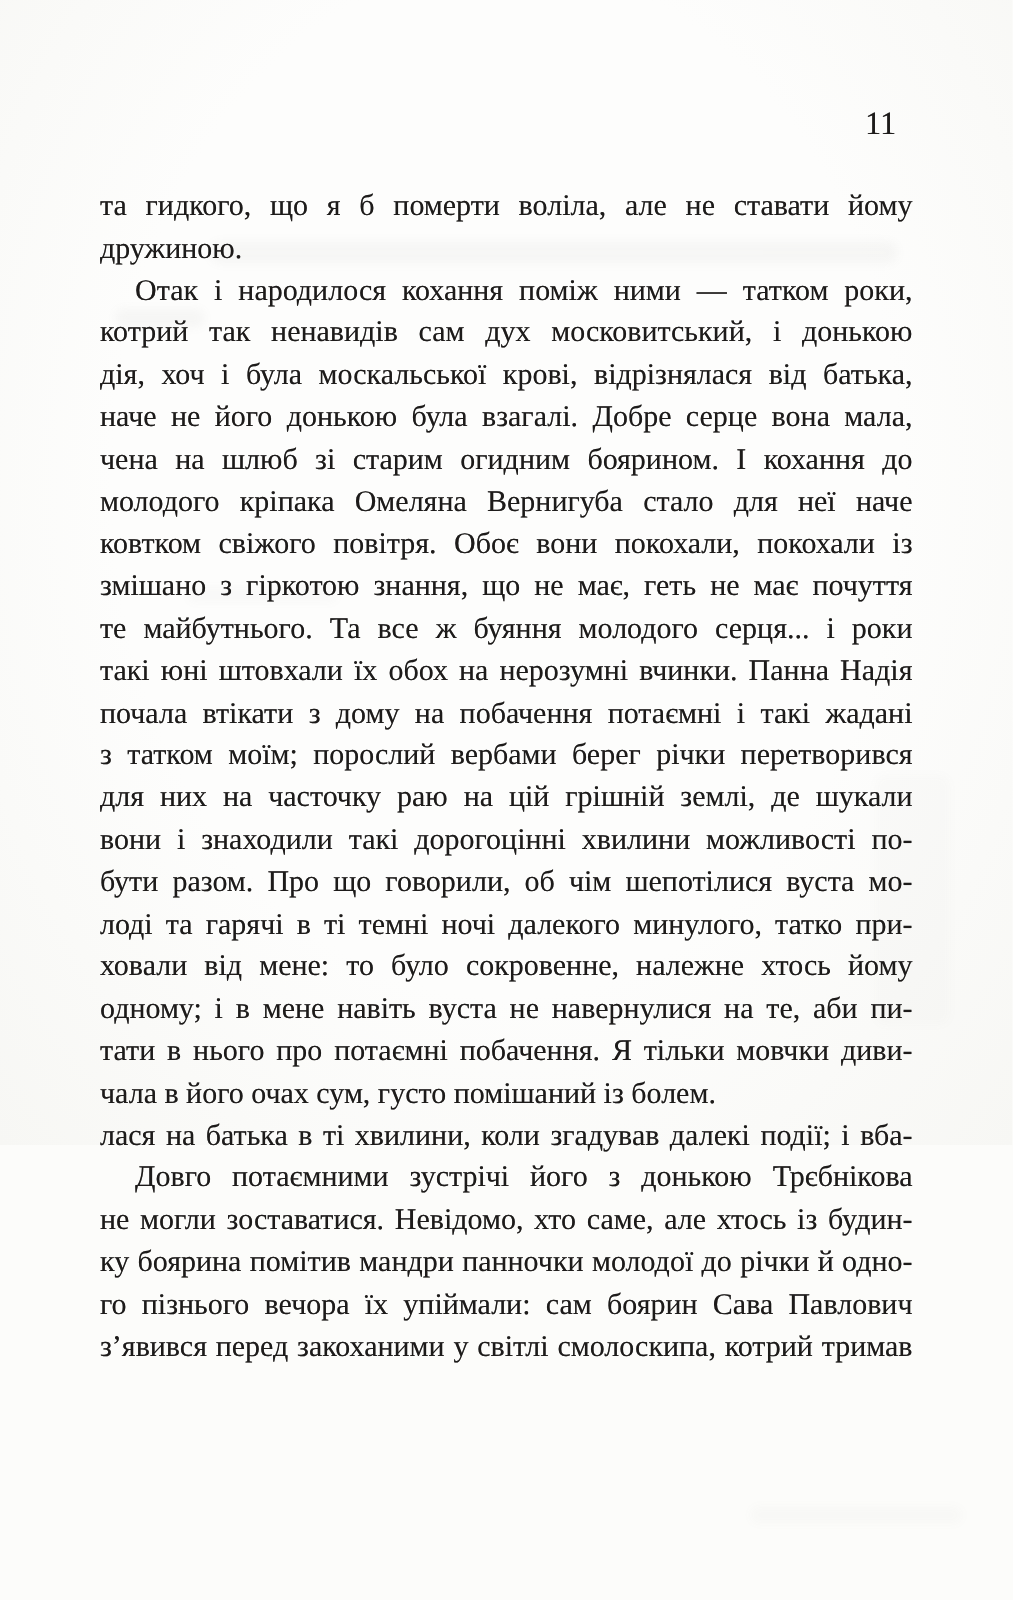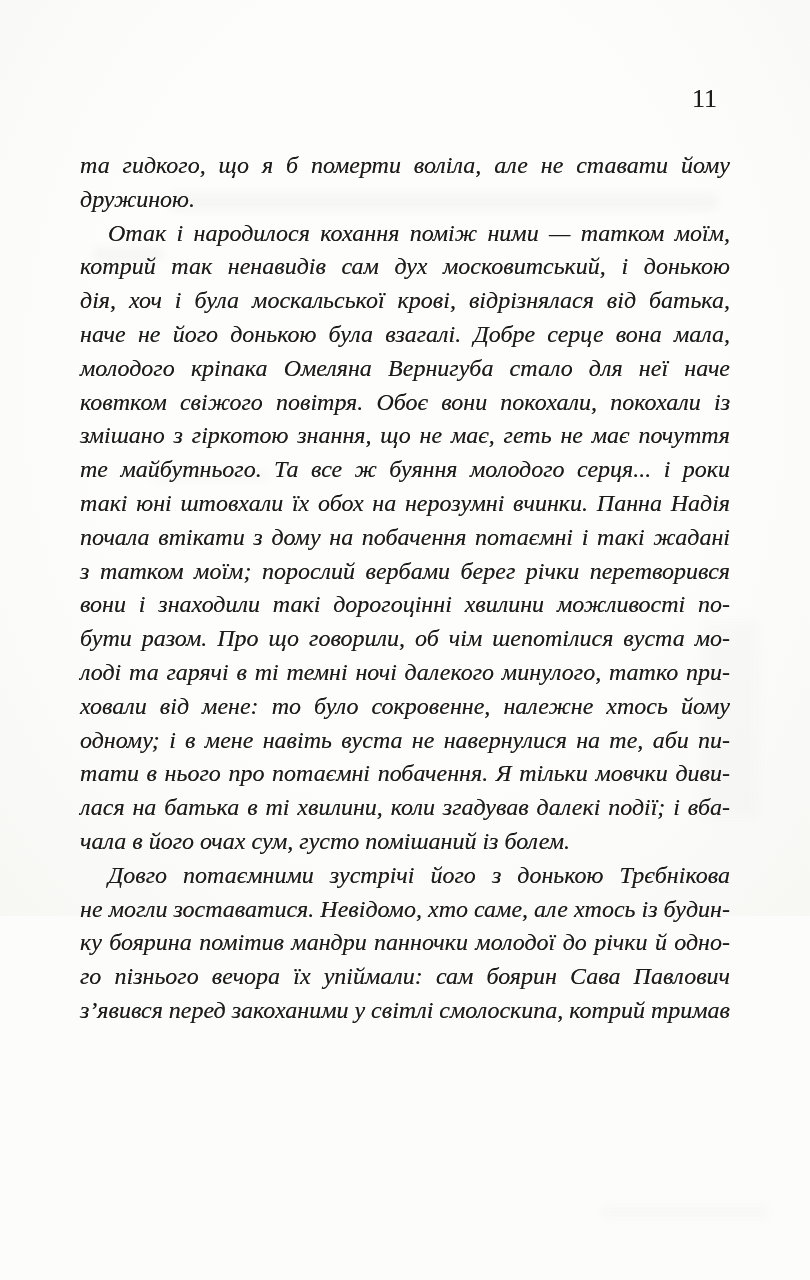--- a/index.html
+++ b/index.html
@@ -41,21 +41,20 @@
     line-height:33.8px;
     text-shadow:0 0 0.5px rgba(29,27,26,0.6);
   }
   .line{
     text-align:justify;
     text-align-last:justify;
     text-justify:inter-word;
     height:33.8px;
     white-space:normal;
     overflow:visible;
-    font-style:italic;
   }
   .line.indent{
     text-indent:28px;
   }
   .line.para-end{
     text-align-last:left;
   }
   
   .artifact{
     position:absolute;
@@ -78,38 +77,40 @@
   <div class="artifact a2"></div>
   <div class="artifact a3"></div>
   <div class="artifact a4"></div>
   <div class="artifact a5"></div>
 
   <div class="page-number">11</div>
 
   <div class="text-block" id="text-block">
       <div class="line">та гидкого, що я б померти воліла, але не ставати йому</div>
       <div class="line para-end">дружиною.</div>
-      <div class="line indent">Отак і народилося кохання поміж ними — татком моїм,</div>
+      <div class="line indent">Отак і народилося кохання поміж ними — татком роки,</div>
       <div class="line">котрий так ненавидів сам дух московитський, і донькою</div>
       <div class="line">дія, хоч і була москальської крові, відрізнялася від батька,</div>
       <div class="line">наче не його донькою була взагалі. Добре серце вона мала,</div>
+      <div class="line">чена на шлюб зі старим огидним боярином. І кохання до</div>
       <div class="line">молодого кріпака Омеляна Вернигуба стало для неї наче</div>
       <div class="line">ковтком свіжого повітря. Обоє вони покохали, покохали із</div>
       <div class="line">змішано з гіркотою знання, що не має, геть не має почуття</div>
       <div class="line">те майбутнього. Та все ж буяння молодого серця... і роки</div>
       <div class="line">такі юні штовхали їх обох на нерозумні вчинки. Панна Надія</div>
       <div class="line">почала втікати з дому на побачення потаємні і такі жадані</div>
       <div class="line">з татком моїм; порослий вербами берег річки перетворився</div>
+      <div class="line">для них на часточку раю на цій грішній землі, де шукали</div>
       <div class="line">вони і знаходили такі дорогоцінні хвилини можливості по-</div>
       <div class="line">бути разом. Про що говорили, об чім шепотілися вуста мо-</div>
       <div class="line">лоді та гарячі в ті темні ночі далекого минулого, татко при-</div>
       <div class="line">ховали від мене: то було сокровенне, належне хтось йому</div>
       <div class="line">одному; і в мене навіть вуста не навернулися на те, аби пи-</div>
       <div class="line">тати в нього про потаємні побачення. Я тільки мовчки диви-</div>
+      <div class="line para-end">чала в його очах сум, густо помішаний із болем.</div>
       <div class="line">лася на батька в ті хвилини, коли згадував далекі події; і вба-</div>
-      <div class="line para-end">чала в його очах сум, густо помішаний із болем.</div>
       <div class="line indent">Довго потаємними зустрічі його з донькою Трєбнікова</div>
       <div class="line">не могли зоставатися. Невідомо, хто саме, але хтось із будин-</div>
       <div class="line">ку боярина помітив мандри панночки молодої до річки й одно-</div>
       <div class="line">го пізнього вечора їх упіймали: сам боярин Сава Павлович</div>
       <div class="line">з’явився перед закоханими у світлі смолоскипа, котрий тримав</div>
     </div>
 </div>
 
 </body></html>

